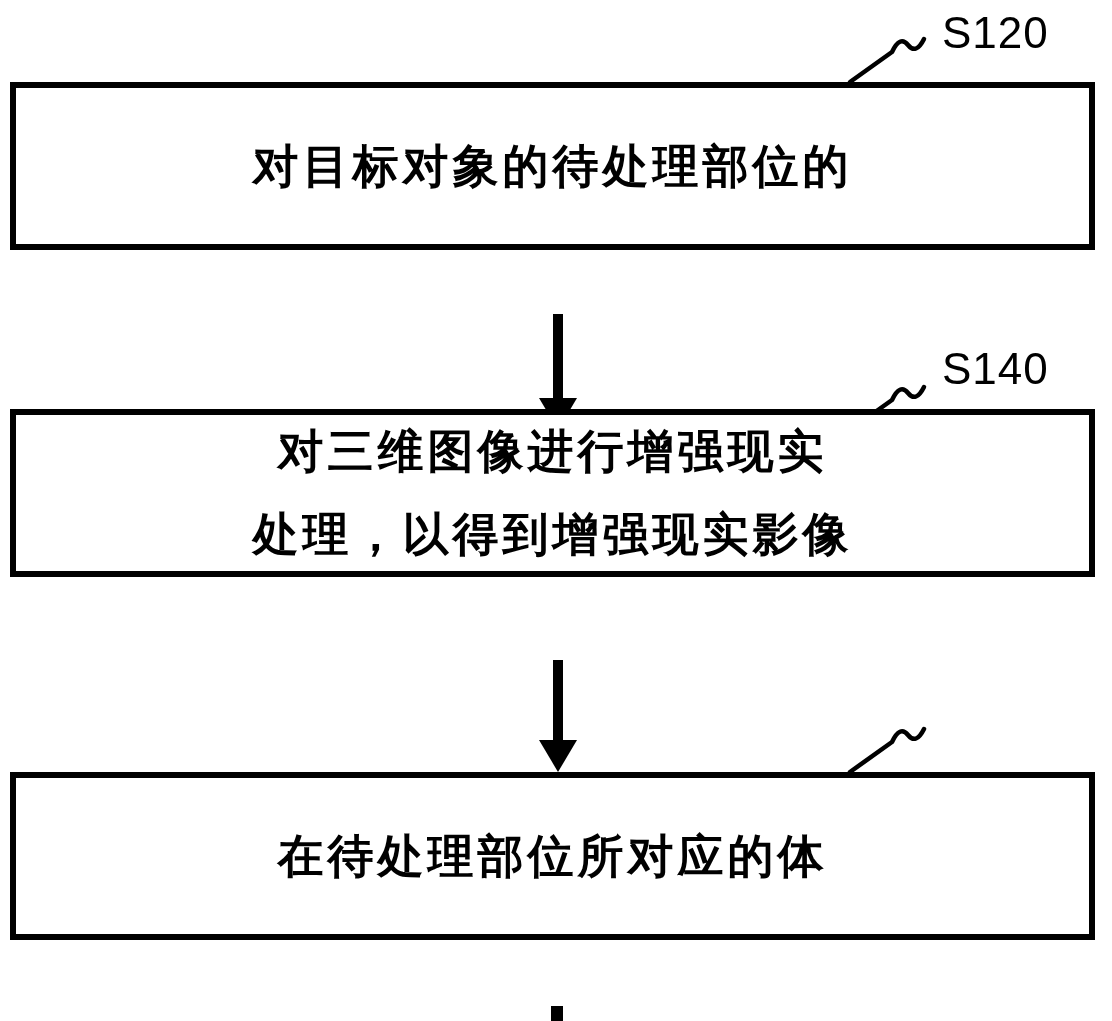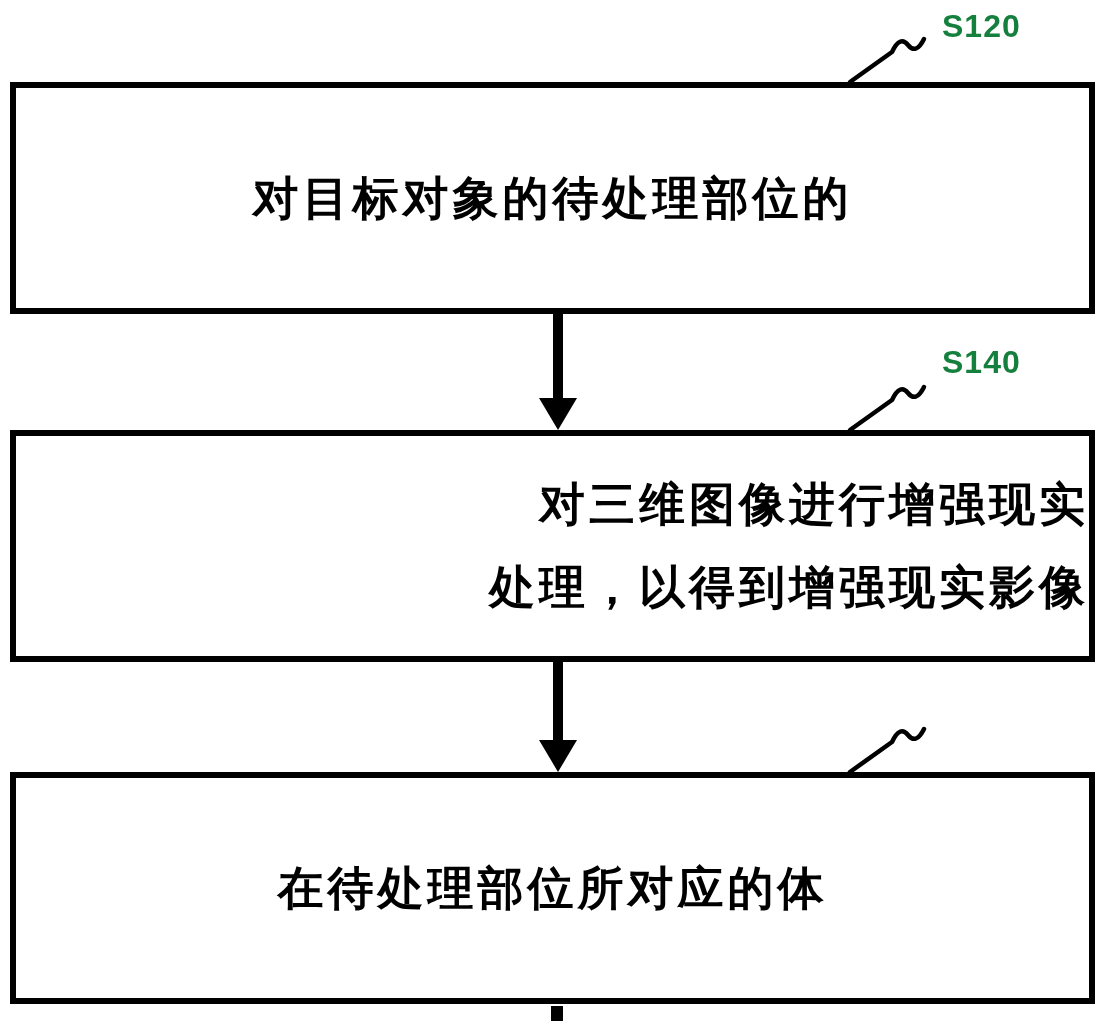--- a/index.html
+++ b/index.html
@@ -12,21 +12,21 @@
     width: 1112px;
     height: 1021px;
     background: #ffffff;
     overflow: hidden;
     font-family: "Liberation Sans", "DejaVu Sans", sans-serif;
   }
   .step-box {
     position: absolute;
     left: 10px;
     width: 1085px;
-    height: 232px;
+    height: 168px;
     border: 6px solid #000000;
     box-sizing: border-box;
     background: #ffffff;
     display: flex;
     flex-direction: column;
     align-items: center;
     justify-content: center;
     gap: 32px;
   }
   .box-line {
@@ -59,23 +59,23 @@
   .bottom-stub {
     position: absolute;
     left: 551px;
     top: 1006px;
     width: 12px;
     height: 15px;
     background: #000000;
   }
   .ref-label {
     position: absolute;
-    font-size: 32px;
-    font-weight: 700;
-    color: #15803d;
+    font-size: 44px;
+    font-weight: 400;
+    color: #000000;
     letter-spacing: 1px;
   }
   .leader-svg {
     position: absolute;
     width: 95px;
     height: 62px;
   }
   .leader-svg path {
     fill: none;
     stroke: #000000;
@@ -101,21 +101,21 @@
   <div class="arrow" style="top:314px;">
     <div class="shaft" style="height:84px;"></div>
     <div class="head"></div>
   </div>
 
   <svg class="leader-svg" style="left:846px; top:372px;" viewBox="0 0 95 62">
     <path d="M4,58 L46,28 q8,-17 16,-7 q8,10 16,-6"></path>
   </svg>
   <div class="ref-label" style="left:942px; top:344px;">S140</div>
 
-  <div class="step-box" style="top:430px;align-items:flex-end;">
+  <div class="step-box" style="top:409px;">
     <div class="box-line">对三维图像进行增强现实</div>
     <div class="box-line">处理，以得到增强现实影像</div>
   </div>
 
   <div class="arrow" style="top:660px;">
     <div class="shaft" style="height:80px;"></div>
     <div class="head"></div>
   </div>
 
   <svg class="leader-svg" style="left:846px; top:714px;" viewBox="0 0 95 62">

